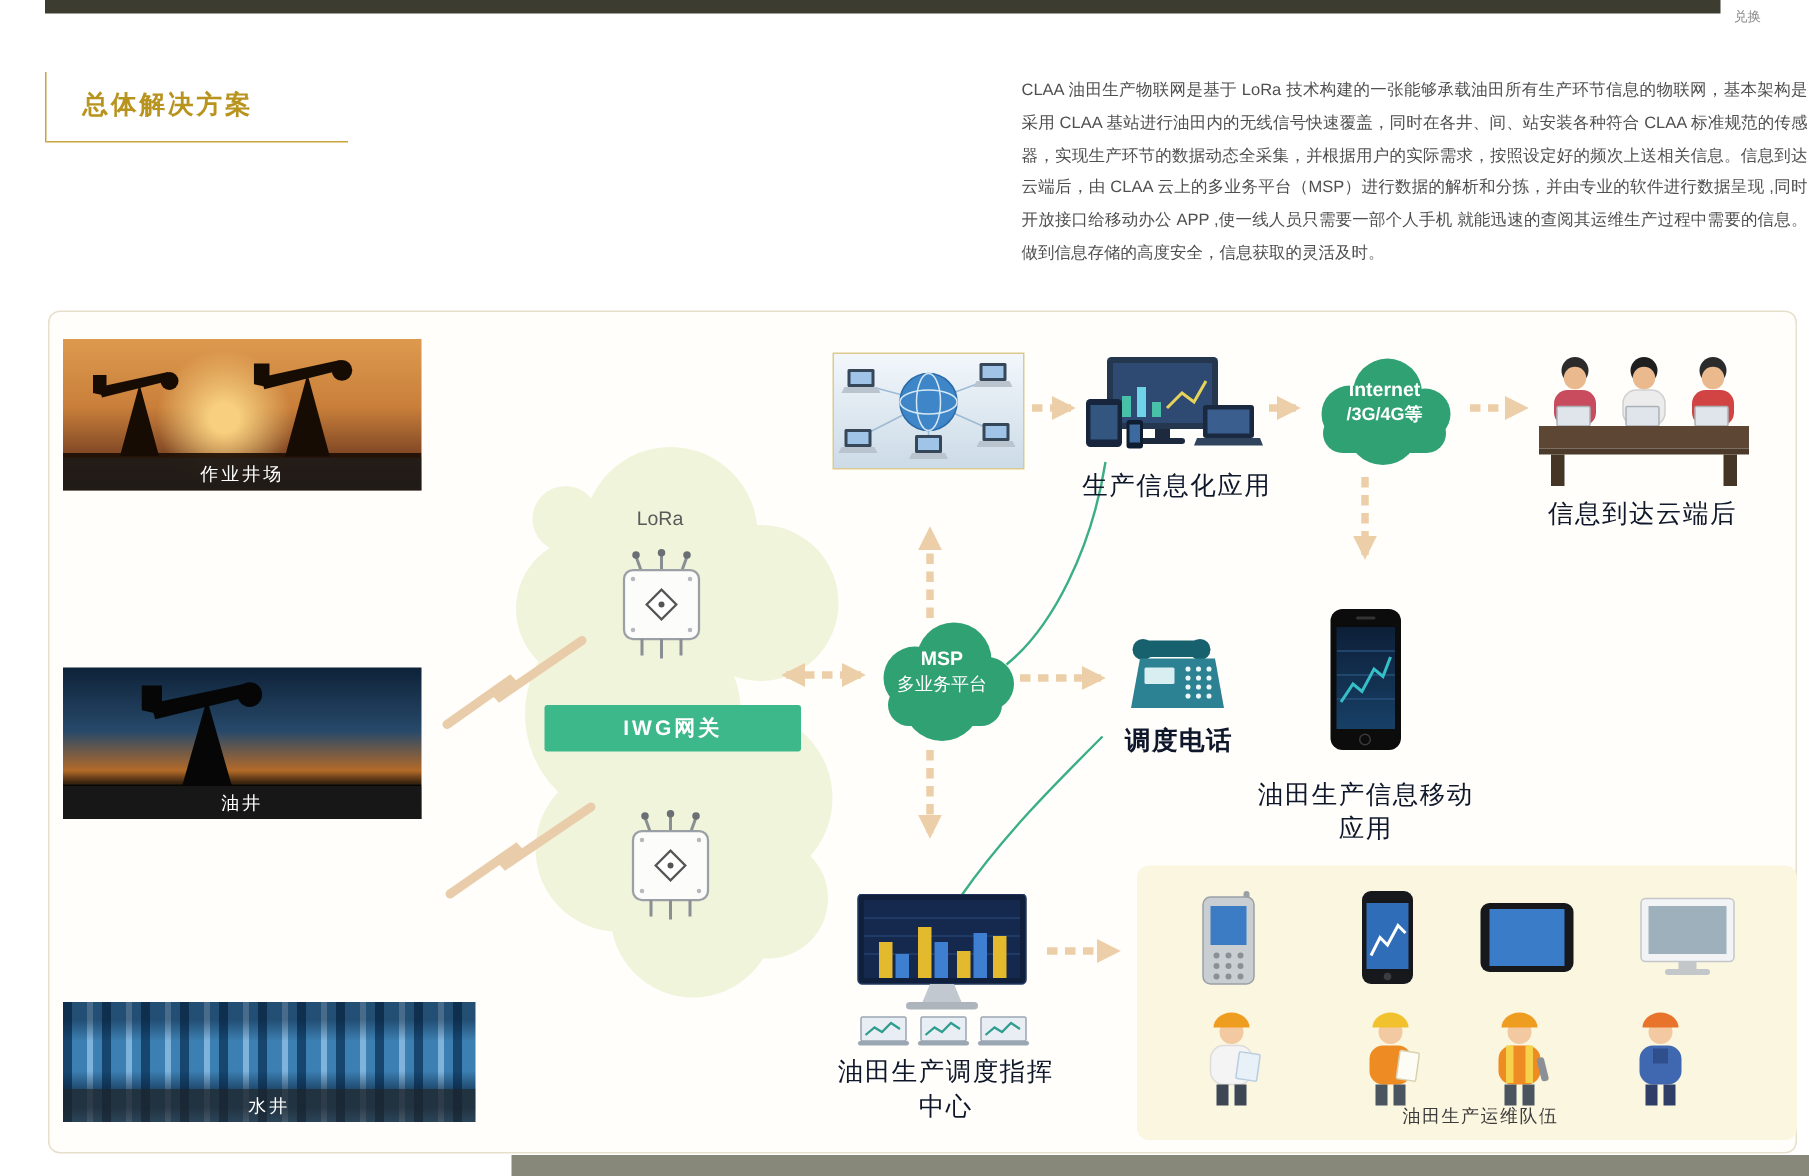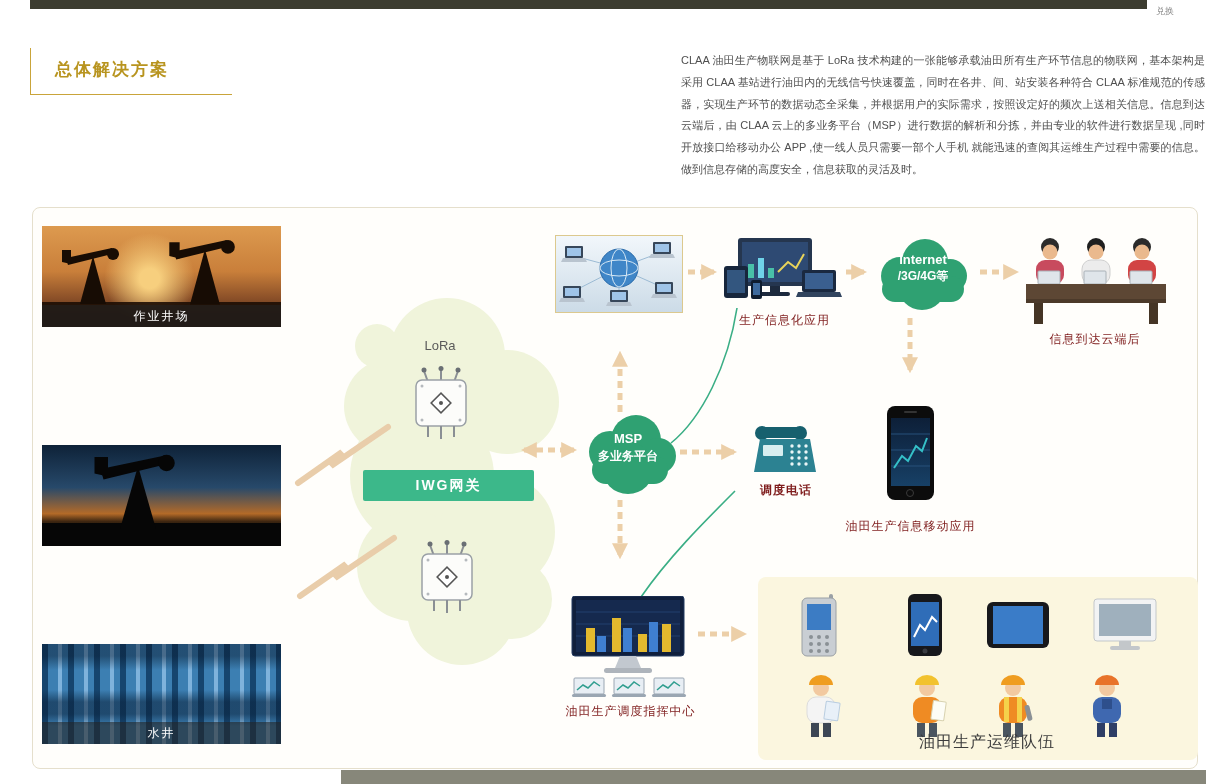--- a/index.html
+++ b/index.html
@@ -25,58 +25,58 @@
 
   
   .site-card{position:absolute;left:42px;width:239px;overflow:hidden;}
   .site-card svg{position:absolute;left:0;top:0;}
   .site-label{position:absolute;left:0;right:0;bottom:0;height:22px;background:rgba(35,35,35,.6);color:#fff;
     font-size:12px;line-height:22px;text-align:center;letter-spacing:2px;}
   .site-1{top:226px;height:101px;background:radial-gradient(circle at 45% 52%, #f7cf7e 0 7%, rgba(247,207,126,0) 32%),linear-gradient(180deg,#dd9a4f 0%,#c97f3a 45%,#8a4f28 72%,#3c2212 100%);}
   .site-2{top:337px;height:99px;background:linear-gradient(180deg,#ccd5da 0%,#aebac2 60%,#9aa7af 100%);}
   .site-3{top:445px;height:101px;background:linear-gradient(180deg,#0e2238 0%,#27496a 42%,#b36a28 68%,#3a2410 76%,#0a0a0a 100%);}
   .site-4{top:555px;height:105px;background:linear-gradient(180deg,#f5f5f5 0%,#dcdcdc 100%);}
-  .site-5{top:644px;height:100px;background:repeating-linear-gradient(90deg,#16456e 0 6px,#3c7fb2 6px 16px,#7fb3dc 16px 20px,#3c7fb2 20px 26px);}
+  .site-5{top:668px;height:80px;background:repeating-linear-gradient(90deg,#16456e 0 6px,#3c7fb2 6px 16px,#7fb3dc 16px 20px,#3c7fb2 20px 26px);padding-left:36px;}
   .site-5 .pipe-shade{position:absolute;left:0;top:0;right:0;bottom:0;background:linear-gradient(180deg,rgba(5,20,40,.45) 0 12px,rgba(0,0,0,0) 26px 46px,rgba(8,30,55,.55) 58px 70px,rgba(0,0,0,0) 82px);}
 
   
   .lora-cloud{position:absolute;left:322px;top:284px;}
   .lora-label{position:absolute;left:400px;top:338px;width:80px;text-align:center;font-size:13px;color:#5a5a5a;}
   .gateway{position:absolute;}
   .iwg-btn{position:absolute;left:363px;top:470px;width:171px;height:31px;background:#3cb88a;border-radius:2px;
     color:#fff;font-size:14px;font-weight:bold;text-align:center;line-height:31px;letter-spacing:2px;}
 
   
   .cloud-fill{fill:#2fa172;}
   .msp-cloud{position:absolute;left:578px;top:412px;}
   .msp-text{position:absolute;left:578px;top:431px;width:100px;text-align:center;color:#fff;}
   .msp-text .l1{font-size:13px;font-weight:bold;}
-  .msp-text .l2{font-size:12px;font-weight:bold;margin-top:2px;}
+  .msp-text .l2{font-size:12px;font-weight:normal;margin-top:2px;}
   .inet-cloud{position:absolute;left:870px;top:236px;}
   .inet-text{position:absolute;left:870px;top:252px;width:106px;text-align:center;color:#fff;}
   .inet-text .l1{font-size:13px;font-weight:bold;}
   .inet-text .l2{font-size:12px;font-weight:bold;margin-top:1px;}
 
   
   .cc-img{position:absolute;left:555px;top:235px;width:128px;height:78px;border:1px solid #dcc98e;box-sizing:border-box;
     background:linear-gradient(180deg,#f2f7fb,#ccdbe7);}
 
   
-  .lbl{position:absolute;font-size:12px;color:#7f1d1d;text-align:center;letter-spacing:1px;}
+  .lbl{position:absolute;font-size:17px;color:#0f172a;text-align:center;letter-spacing:1px;}
 
   
   .smartphone{position:absolute;left:887px;top:406px;width:47px;height:94px;background:#0c0c0c;border-radius:8px;}
   .smartphone .scr{position:absolute;left:4px;top:12px;right:4px;bottom:14px;background:linear-gradient(#0d1f38,#174066);overflow:hidden;}
   .smartphone .spk{position:absolute;left:17px;top:5px;width:13px;height:2px;background:#333;border-radius:1px;}
   .smartphone .home{position:absolute;left:19px;bottom:3px;width:8px;height:8px;border:1px solid #3a3a3a;border-radius:50%;box-sizing:border-box;}
 
   
   .ops-panel{position:absolute;left:758px;top:577px;width:440px;height:183px;background:#fbf6df;border-radius:8px;}
   .ops-panel .dev{position:absolute;}
-  .ops-label{position:absolute;left:0;right:0;bottom:7px;font-size:16px;color:#3c3c3c;text-align:center;letter-spacing:1px;padding-left:18px;}
+  .ops-label{position:absolute;left:0;right:0;bottom:7px;font-size:12px;color:#3c3c3c;text-align:center;letter-spacing:1px;padding-left:18px;}
 
   .overlay{position:absolute;left:0;top:0;pointer-events:none;}
   .dash{stroke:#eccfa8;stroke-width:5;stroke-dasharray:7 5;fill:none;}
   .bolt{stroke:#e9cdaa;stroke-width:6;fill:none;stroke-linecap:round;stroke-linejoin:miter;}
   .greenline{stroke:#3aae85;stroke-width:1.6;fill:none;}
 </style>
 </head>
 <body>
 
 <div class="page">
@@ -153,20 +153,21 @@
   <div class="site-card site-3">
     <svg width="239" height="101" viewBox="0 0 239 101">
       <rect x="0" y="78" width="239" height="23" fill="#060606"></rect>
       <g fill="#060606" transform="translate(78,12) scale(1.5)">
         <path d="M0,48 L12,6 L24,48 Z"></path>
           <path d="M-13,8 L30,-1 L30,5 L-11,15 Z"></path>
           <path d="M-17,0 L-8,0 L-8,13 L-17,11 Z"></path>
           <circle cx="31" cy="4" r="5.5"></circle>
       </g>
     </svg>
+    <div class="site-label">油井</div>
   </div>
 
 
   <div class="site-card site-5">
     <div class="pipe-shade"></div>
     <div class="site-label">水井</div>
   </div>
 
   <div class="lora-label">LoRa</div>
 

